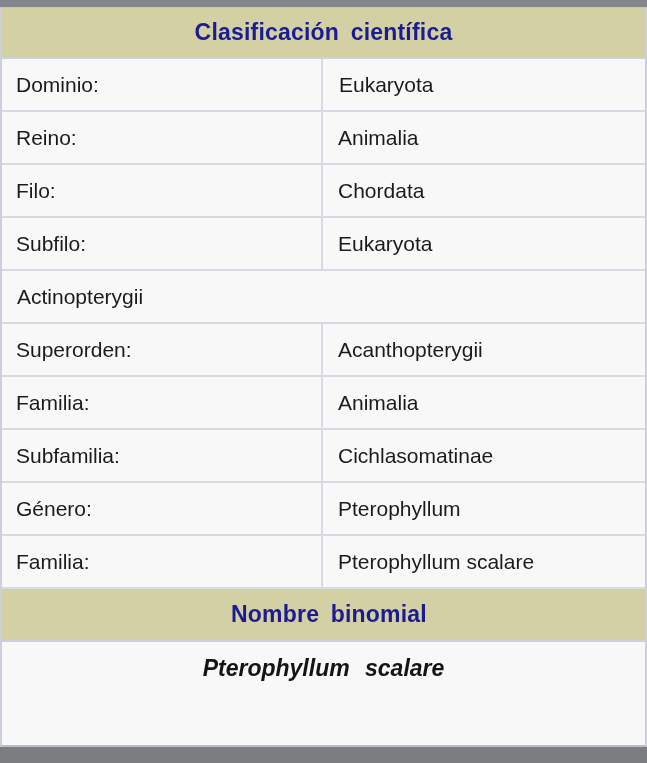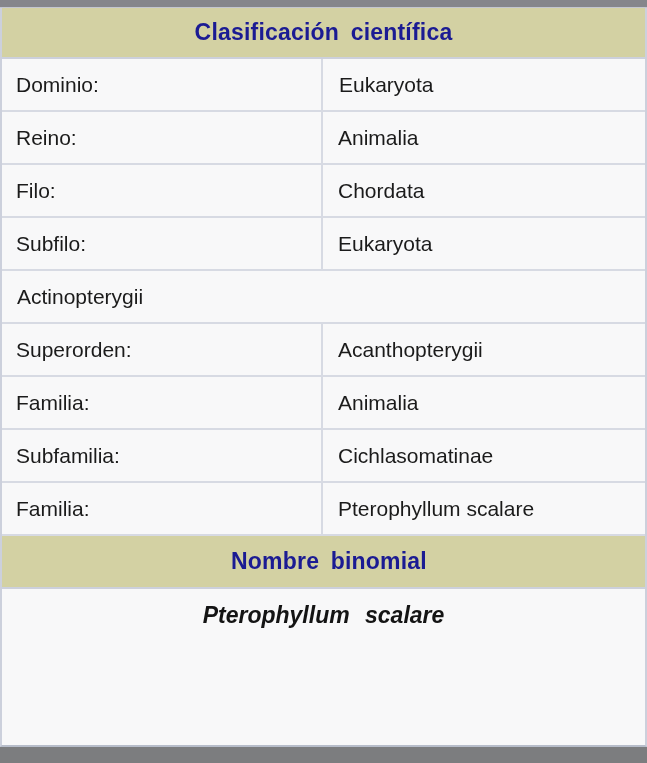--- a/index.html
+++ b/index.html
@@ -140,20 +140,24 @@
       <div class="row">
         <div class="cell label">Familia:</div>
         <div class="cell value">Animalia</div>
       </div>
 
       <div class="row">
         <div class="cell label">Subfamilia:</div>
         <div class="cell value">Cichlasomatinae</div>
       </div>
 
+      <div class="row">
+        <div class="cell label">Género:</div>
+        <div class="cell value">Pterophyllum</div>
+      </div>
 
       <div class="row">
         <div class="cell label">Familia:</div>
         <div class="cell value">Pterophyllum scalare</div>
       </div>
 
     </div>
 
     <div class="box-header binomial-header">Nombre binomial</div>
 

